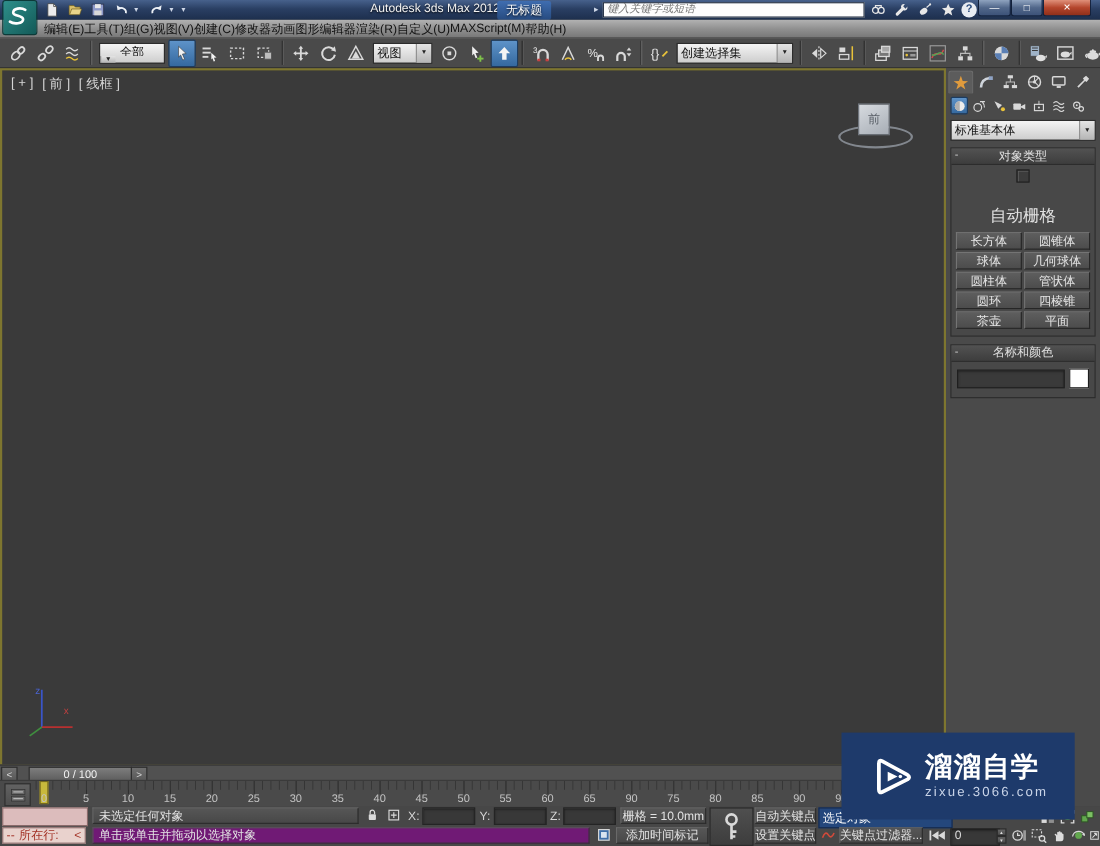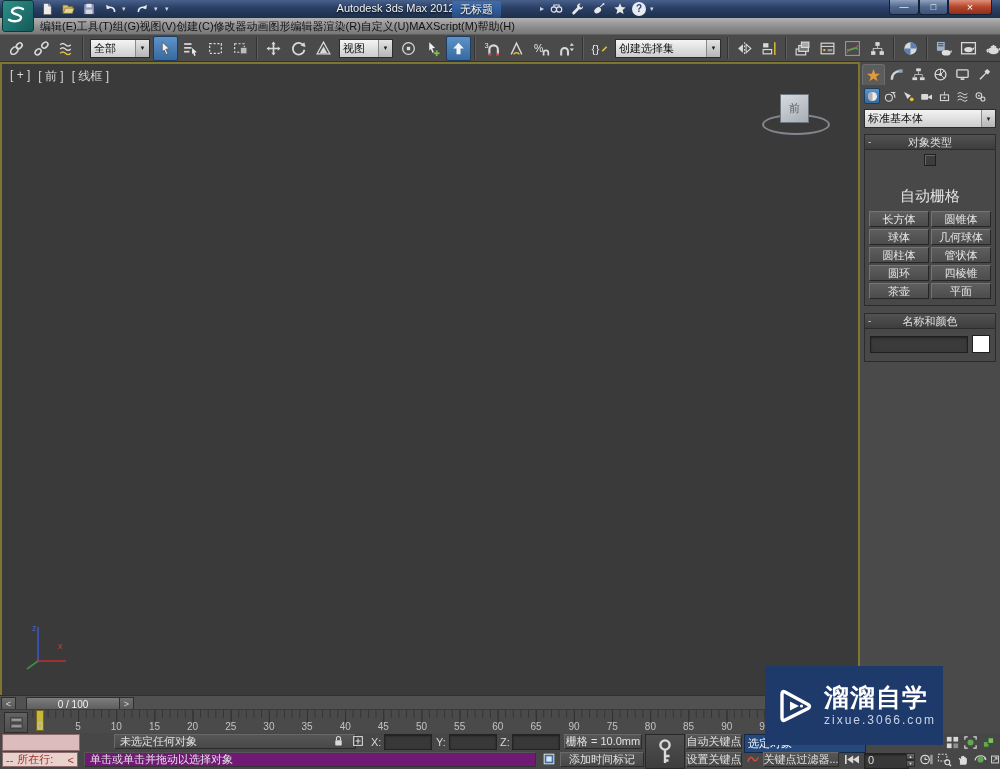--- a/index.html
+++ b/index.html
@@ -134,21 +134,21 @@
     border:1px solid #8a6a6a;color:#a33226;font-size:11px;display:flex;align-items:center;
     gap:4px;padding:0 3px;box-sizing:border-box;white-space:nowrap;}
   #key-button{position:absolute;left:645px;top:1px;width:38px;height:33px;
     background:linear-gradient(#4f4f4f,#3d3d3d);border:1px solid #292929;
     display:flex;align-items:center;justify-content:center;}
   #spinner{position:absolute;left:906px;top:2px;width:9px;height:13px;display:flex;flex-direction:column;}
   .spin{flex:1;background:linear-gradient(#666,#4c4c4c);border:1px solid #2c2c2c;font-size:4px;
     color:#ddd;display:flex;align-items:center;justify-content:center;}
 
   
-  #watermark{position:absolute;left:765px;top:666px;width:178px;height:79px;background:#1e3a6b;
+  #watermark{position:absolute;left:765px;top:666px;width:212px;height:79px;background:#1e3a6b;
     z-index:50;display:flex;align-items:center;justify-content:center;gap:8px;}
   #wm-text{display:flex;flex-direction:column;line-height:1.1;}
   #wm-brand{font-size:25px;font-weight:bold;color:#fff;letter-spacing:1px;}
   #wm-site{font-size:12px;color:#c9d4e8;letter-spacing:2px;margin-top:3px;}
 </style>
 </head>
 <body>
 
 <div id="stage">
 
@@ -191,20 +191,21 @@
             <path d="M13 3.2 L12.2 8.4 L7.4 6.6 Z" fill="#ecf0f6"></path>
           </svg>
       </div>
       <div class="qcaret">▾</div>
       <div class="qcaret">▾</div>
     </div>
     <div id="title-text">Autodesk 3ds Max  2012 x64</div>
     <div id="doc-title">无标题</div>
     <div id="infocenter">
       <span style="font-size:8px;color:#cfd8e8;">▸</span>
+      <input id="search-input" placeholder="键入关键字或短语" style="">
       <div class="icbtn">
         <svg width="15" height="14" viewBox="0 0 16 16">
             <circle cx="5" cy="8.5" r="3" fill="none" stroke="#e8e8e8" stroke-width="1.3"></circle>
             <circle cx="11" cy="8.5" r="3" fill="none" stroke="#e8e8e8" stroke-width="1.3"></circle>
             <path d="M5 5.5 V3.5 H11 V5.5" fill="none" stroke="#e8e8e8" stroke-width="1.2"></path>
           </svg>
       </div>
       <div class="icbtn">
         <svg width="14" height="14" viewBox="0 0 16 16">
             <path d="M13.5 4.5 a3 3 0 0 1 -4 3.8 L4.2 13.6 a1.6 1.6 0 0 1 -2.3 -2.3 L7.2 6 a3 3 0 0 1 3.8 -4 L9.2 4.2 l2.6 2.6 Z" fill="#e8e8e8"></path>
@@ -261,21 +262,21 @@
         </svg>
       </div>
       <div class="tbtn">
         <svg width="17" height="17" viewBox="0 0 16 16">
           <path d="M2 4.5 q2.5-2.5 5 0 t5 0" fill="none" stroke="#d9d9d9" stroke-width="1.2"></path>
           <path d="M2 8.5 q2.5-2.5 5 0 t5 0" fill="none" stroke="#d9d9d9" stroke-width="1.2"></path>
           <path d="M2 12.5 q2.5-2.5 5 0 t5 0" fill="none" stroke="#e8c23a" stroke-width="1.2"></path>
         </svg>
       </div>
       <div class="tsep"></div>
-      <div class="combo" style="width: 58px; margin: 12px 3px;">
+      <div class="combo" style="width: 58px; margin: 12px 3px; flex-direction: column;">
         <div class="cval">全部</div>
         <div class="carrow">▼</div>
       </div>
       <div class="tbtn on">
         <svg width="17" height="17" viewBox="0 0 16 16">
           <path d="M5 2 L11.5 8.2 L8.3 8.6 L10.2 13 L8.6 13.7 L6.8 9.4 L5 11.2 Z" fill="#f2f2f2" stroke="#333" stroke-width="0.5"></path>
         </svg>
       </div>
       <div class="tbtn">
         <svg width="17" height="17" viewBox="0 0 16 16">
@@ -636,21 +637,21 @@
         <div class="rlabel" style="left: 660.55px;">85</div>
         <div class="rlabel" style="left: 698.7px;">90</div>
         <div class="rlabel" style="left: 736.85px;">95</div>
         <div class="rlabel" style="left: 775px;">100</div>
       </div>
   </div>
 
   <div id="statusbar">
     <div class="srow" style="top:0;">
       <div id="listener-macro"></div>
-      <div class="sbox" style="left:84px;top:1px;width:242px;margin-left:30px;">未选定任何对象</div>
+      <div class="sbox" style="left:84px;top:1px;width:242px;">未选定任何对象</div>
       <div class="sicon" style="left:330px;top:0;">
         <svg width="13" height="14" viewBox="0 0 16 16">
             <rect x="4" y="7" width="8" height="6.5" rx="1" fill="#d9d9d9"></rect>
             <path d="M5.5 7 V5 a2.5 2.5 0 0 1 5 0 V7" fill="none" stroke="#d9d9d9" stroke-width="1.4"></path>
           </svg>
       </div>
       <div class="sicon" style="left:349px;top:0;">
         <svg width="14" height="14" viewBox="0 0 16 16">
             <rect x="3" y="3" width="10" height="10" fill="none" stroke="#d9d9d9" stroke-width="1.2"></rect>
             <path d="M8 5 V11 M5 8 H11" stroke="#d9d9d9" stroke-width="1.2"></path>

